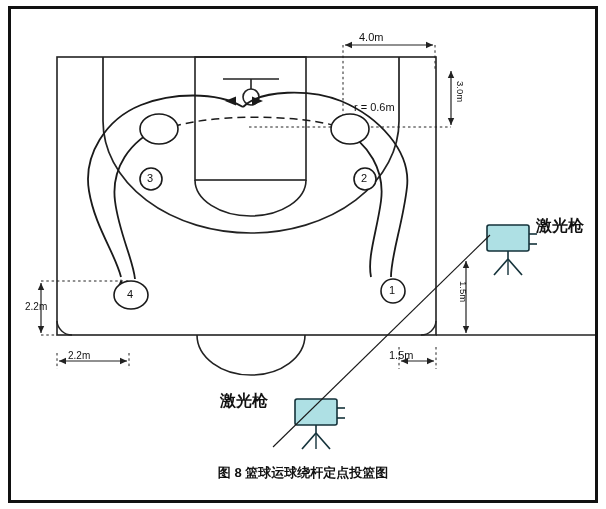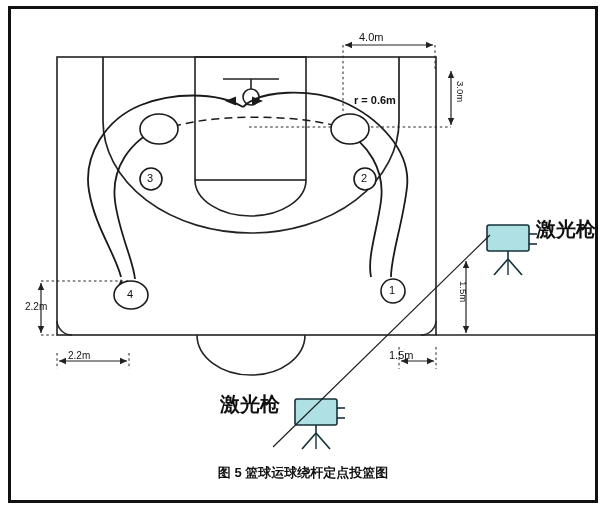--- a/index.html
+++ b/index.html
@@ -38,21 +38,21 @@
     white-space: nowrap;
     font-family: "Liberation Sans", sans-serif;
   }
   .lbl-dim {
     font-size: 11px;
   }
   .lbl-dim-small {
     font-size: 10px;
   }
   .lbl-cn {
-    font-size: 20px;
+    font-size: 16px;
     font-weight: bold;
   }
   .caption {
     position: absolute;
     left: 0;
     right: 0;
     text-align: center;
     font-size: 13px;
     font-weight: bold;
     color: #111111;
@@ -207,37 +207,37 @@
       </g>
 
       <g stroke="#1a1a1a" fill="none" stroke-width="1.1">
         <line x1="479" y1="226" x2="262" y2="438"></line>
       </g>
 
     </svg>
 
     <span class="lbl lbl-dim" style="left:348px; top:22px;">4.0m</span>
 
-    <span class="lbl lbl-dim" style="left:343px; top:85px;font-weight:bold;">r = 0.6m</span>
+    <span class="lbl lbl-dim" style="left:343px; top:92px;">r = 0.6m</span>
 
     <span class="lbl lbl-dim-small vert" style="left:444px; top:72px;">3.0m</span>
 
     <span class="lbl lbl-dim-small" style="left:14px; top:292px;">2.2m</span>
 
     <span class="lbl lbl-dim-small" style="left:57px; top:341px;">2.2m</span>
 
     <span class="lbl lbl-dim-small vert" style="left:447px; top:272px;">1.5m</span>
 
     <span class="lbl lbl-dim" style="left:378px; top:340px;">1.5m</span>
 
     <span class="lbl lbl-cn" style="left:525px; top:207px;">激光枪</span>
 
     <span class="lbl lbl-cn" style="left:209px; top:382px;">激光枪</span>
 
     <span class="lbl" style="left:136px; top:163px; font-size:11px;">3</span>
     <span class="lbl" style="left:350px; top:163px; font-size:11px;">2</span>
     <span class="lbl" style="left:116px; top:279px; font-size:11px;">4</span>
     <span class="lbl" style="left:378px; top:275px; font-size:11px;">1</span>
 
-    <div class="caption" style="top:455px;">图 5   篮球运球绕杆定点投篮图</div>
+    <div class="caption" style="top:455px;">图 8   篮球运球绕杆定点投篮图</div>
 
   </div>
 </div>
 
 </body></html>

